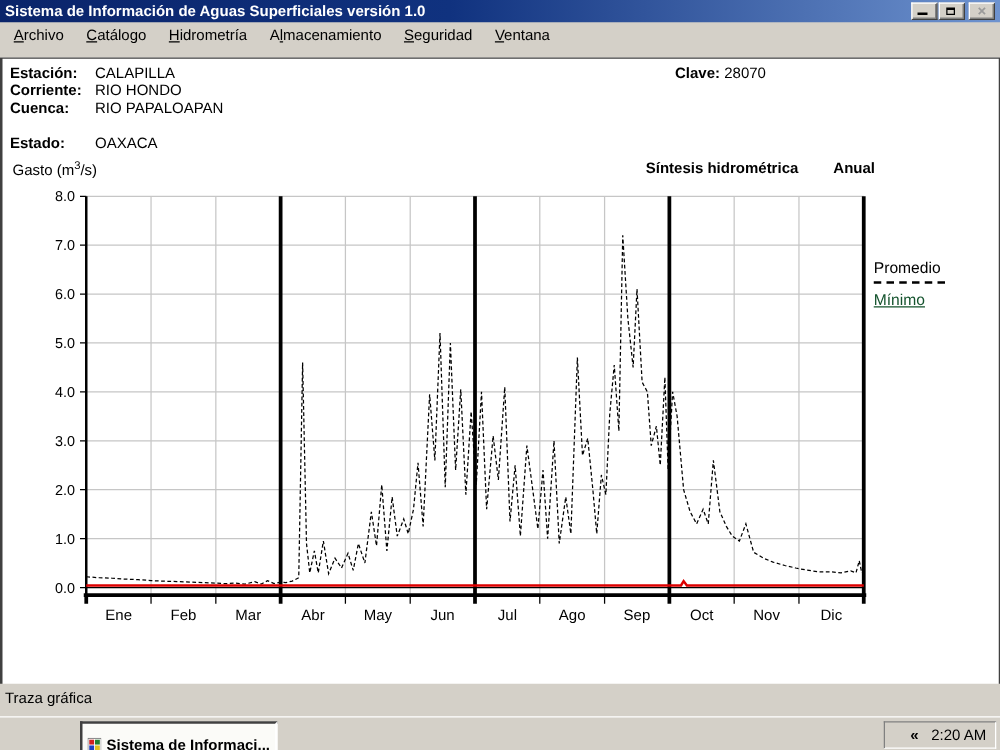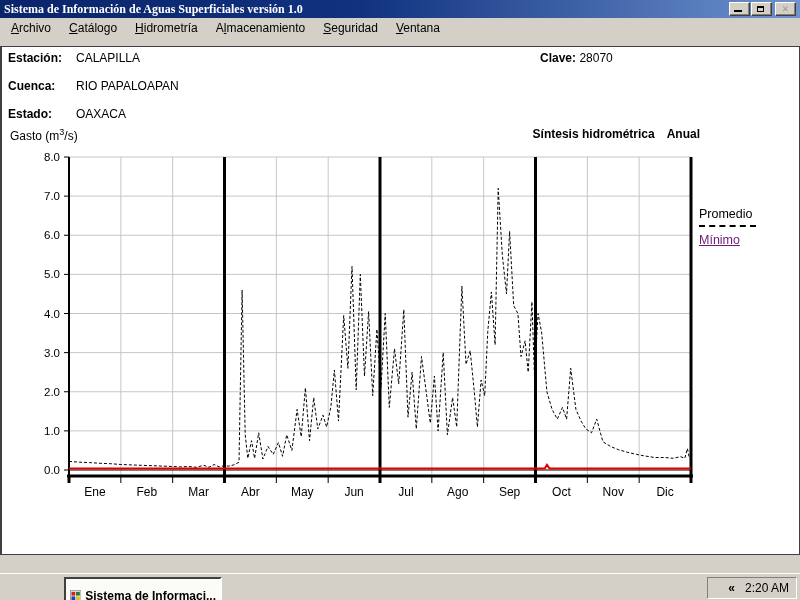--- a/index.html
+++ b/index.html
@@ -2,21 +2,21 @@
 <html><head>
 <meta charset="utf-8">
 <style>
   * { margin:0; padding:0; box-sizing:border-box; }
   body { background:#000; font-family:"Liberation Sans", sans-serif; }
   .screen { position:relative; width:800px; height:600px; background:#d4d0c8; overflow:hidden; }
 
   
   .titlebar { position:absolute; left:0; top:0; width:800px; height:18px;
     background:linear-gradient(90deg,#0a246a 0%,#10327f 45%,#6e93cf 100%);
-    color:#fff; font-size:12px; font-weight:bold; display:flex; align-items:center; padding-left:4px;font-family:Liberation Serif, serif; }
+    color:#fff; font-size:12px; font-weight:bold; display:flex; align-items:center; padding-left:4px; }
   .tb-buttons { position:absolute; right:4px; top:2px; display:flex; }
   .tb-btn { width:21px; height:14px; background:#d4d0c8; border:1px solid;
     border-color:#ffffff #404040 #404040 #ffffff; box-shadow:inset -1px -1px 0 #808080;
     display:flex; align-items:center; justify-content:center; position:relative; }
   .tb-btn + .tb-btn { margin-left:1px; }
   .tb-btn.close { margin-left:3px; color:#9a9a9a; font-weight:bold; font-size:12px; line-height:10px; }
   .min-glyph { position:absolute; left:4px; bottom:3px; width:8px; height:2px; background:#000; }
   .restore-glyph { position:absolute; left:5px; top:3px; width:7px; height:6px; border:1px solid #000; border-top-width:2px; background:#d4d0c8; }
   .restore-glyph::before { content:""; position:absolute; left:2px; top:-4px; width:7px; height:6px; border:1px solid #000; border-top-width:2px; z-index:-1; }
 
@@ -30,21 +30,21 @@
   .content { position:absolute; left:0; top:46px; width:800px; height:509px; background:#fff;
     border:1px solid #404040; border-left-width:2px; }
   .info-row { position:absolute; left:6px; font-size:12px; white-space:nowrap; }
   .info-label { display:inline-block; width:68px; font-weight:bold; }
   .clave { position:absolute; left:538px; top:4px; font-size:12px; }
   .clave b { font-weight:bold; }
 
   .gasto-label { position:absolute; left:8px; top:80px; font-size:12px; }
   .gasto-label sup { font-size:9px; }
   .chart-title { position:absolute; left:528px; top:80px; width:170px; font-size:12px; font-weight:bold;
-    display:flex; justify-content:flex-end; gap:12px; white-space:nowrap; }
+    display:flex; justify-content:flex-end; gap:28px; white-space:nowrap; }
 
   .chart-svg { position:absolute; left:0; top:100px; }
 
   .legend { position:absolute; left:697px; top:128px; font-size:12.5px;margin-top:32px; }
   .legend-dash { width:57px; height:0; border-top:2px dashed #000; margin:4px 0 6px 0; }
   .legend-min { text-decoration:underline; }
 
   .periodo { position:absolute; left:67px; top:360px; width:622px; text-align:center; font-size:12.5px; }
 
   
@@ -91,20 +91,21 @@
     <span class="menu-item"><span></span><u>C</u><span>atálogo</span></span>
     <span class="menu-item"><span></span><u>H</u><span>idrometría</span></span>
     <span class="menu-item"><span>A</span><u>l</u><span>macenamiento</span></span>
     <span class="menu-item"><span></span><u>S</u><span>eguridad</span></span>
     <span class="menu-item"><span></span><u>V</u><span>entana</span></span>
   </div>
 
   <div class="content">
 
     <div class="info-row" style="top:4px"><span class="info-label">Estación:</span><span>CALAPILLA</span></div>
+    <div class="info-row" style="top:18px"><span class="info-label">Corriente:</span><span>RIO HONDO</span></div>
     <div class="info-row" style="top:32px"><span class="info-label">Cuenca:</span><span>RIO PAPALOAPAN</span></div>
     <div class="info-row" style="top:60px"><span class="info-label">Estado:</span><span>OAXACA</span></div>
 
     <div class="clave">
       <b>Clave:</b>&nbsp;<span>28070</span>
     </div>
 
     <div class="gasto-label"><span>Gasto (m</span><sup>3</sup><span>/s)</span></div>
 
     <div class="chart-title">
@@ -179,25 +180,28 @@
         <text x="559.4166666666667" y="349" text-anchor="middle" font-size="12" font-family="Liberation Sans, sans-serif" fill="#000">Oct</text>
         <text x="611.25" y="349" text-anchor="middle" font-size="12" font-family="Liberation Sans, sans-serif" fill="#000">Nov</text>
         <text x="663.0833333333334" y="349" text-anchor="middle" font-size="12" font-family="Liberation Sans, sans-serif" fill="#000">Dic</text>
         <polyline points="67.0,314.4 77.4,315.2 87.7,315.6 98.1,316.3 108.5,316.7 118.8,317.5 129.2,317.9 139.6,318.3 149.9,318.7 160.3,319.1 170.7,319.5 178.4,319.9 186.2,319.5 194.0,320.3 201.8,318.3 207.0,320.3 212.1,317.5 217.3,319.9 222.5,318.7 226.6,319.1 231.8,317.9 237.0,315.2 240.1,143.0 243.2,287.8 245.8,311.3 249.5,293.7 252.6,311.3 256.7,285.8 260.9,312.0 266.0,299.5 271.2,307.4 276.4,295.6 280.6,309.3 284.7,287.8 289.9,303.4 295.1,262.4 299.2,289.7 303.4,240.8 307.5,293.7 311.7,250.6 315.8,281.9 321.0,268.2 324.6,280.0 328.8,260.4 332.4,223.2 336.5,274.1 341.7,168.5 345.9,221.3 350.0,119.5 354.2,242.8 358.3,127.4 362.5,229.1 366.6,164.5 370.7,248.7 374.9,182.2 379.0,240.8 383.2,166.5 387.3,260.4 392.5,201.7 396.7,236.9 401.8,162.6 406.0,270.2 410.1,225.2 414.3,281.9 419.5,209.5 424.7,248.7 428.3,276.1 432.4,229.1 436.1,283.9 441.2,205.6 445.4,287.8 450.6,250.6 454.7,280.0 459.9,139.1 464.0,217.4 468.2,203.7 472.3,244.8 475.4,280.0 479.1,233.0 482.7,248.7 485.8,184.1 489.4,145.0 493.1,197.8 496.2,41.3 500.3,107.8 504.5,146.9 507.6,84.3 511.7,158.7 515.9,166.5 519.0,209.5 523.1,193.9 526.2,225.2 529.9,154.8 532.5,229.1 536.1,166.5 539.7,186.1 544.9,244.8 550.1,262.4 555.3,272.1 560.5,260.4 564.6,272.1 568.7,221.3 573.9,262.4 579.1,274.1 583.8,281.9 589.5,285.8 594.7,272.1 600.9,294.8 608.7,299.5 616.4,302.7 625.8,305.4 634.6,307.4 642.4,308.9 652.7,310.5 663.1,310.5 670.9,311.3 678.6,309.7 682.8,311.3 685.4,301.5 687.4,311.3 689.0,310.5" fill="none" stroke="#000000" stroke-width="1" stroke-dasharray="3,2"></polyline>
         <polyline points="67.0,321.4 542.8,321.4 544.9,317.9 547.5,321.4 689.0,321.4" fill="none" stroke="#dd0000" stroke-width="2"></polyline>
       </svg>
 
     <div class="legend">
       <div>Promedio</div>
       <div class="legend-dash"></div>
-      <div class="legend-min" id="legend-min" style="color: #701a75;">Mínimo</div>
-    </div>
-
-  </div>
-
+      <div class="legend-min" id="legend-min" style="color: #14532d;">Mínimo</div>
+    </div>
+
+  </div>
+
+  <div class="statusbar">
+    <span>Traza gráfica</span>
+  </div>
 
   <div class="taskbar">
     <div class="start-btn">
       <svg width="18" height="16" viewBox="0 0 18 16">
         <g transform="rotate(-6 9 8)">
           <rect x="1.5" y="1.5" width="7" height="6" fill="#e8401c" stroke="#000" stroke-width="0.8"></rect>
           <rect x="9.5" y="1.5" width="7" height="6" fill="#3fb54a" stroke="#000" stroke-width="0.8"></rect>
           <rect x="1.5" y="8.5" width="7" height="6" fill="#2f66d0" stroke="#000" stroke-width="0.8"></rect>
           <rect x="9.5" y="8.5" width="7" height="6" fill="#ffd21e" stroke="#000" stroke-width="0.8"></rect>
         </g>

